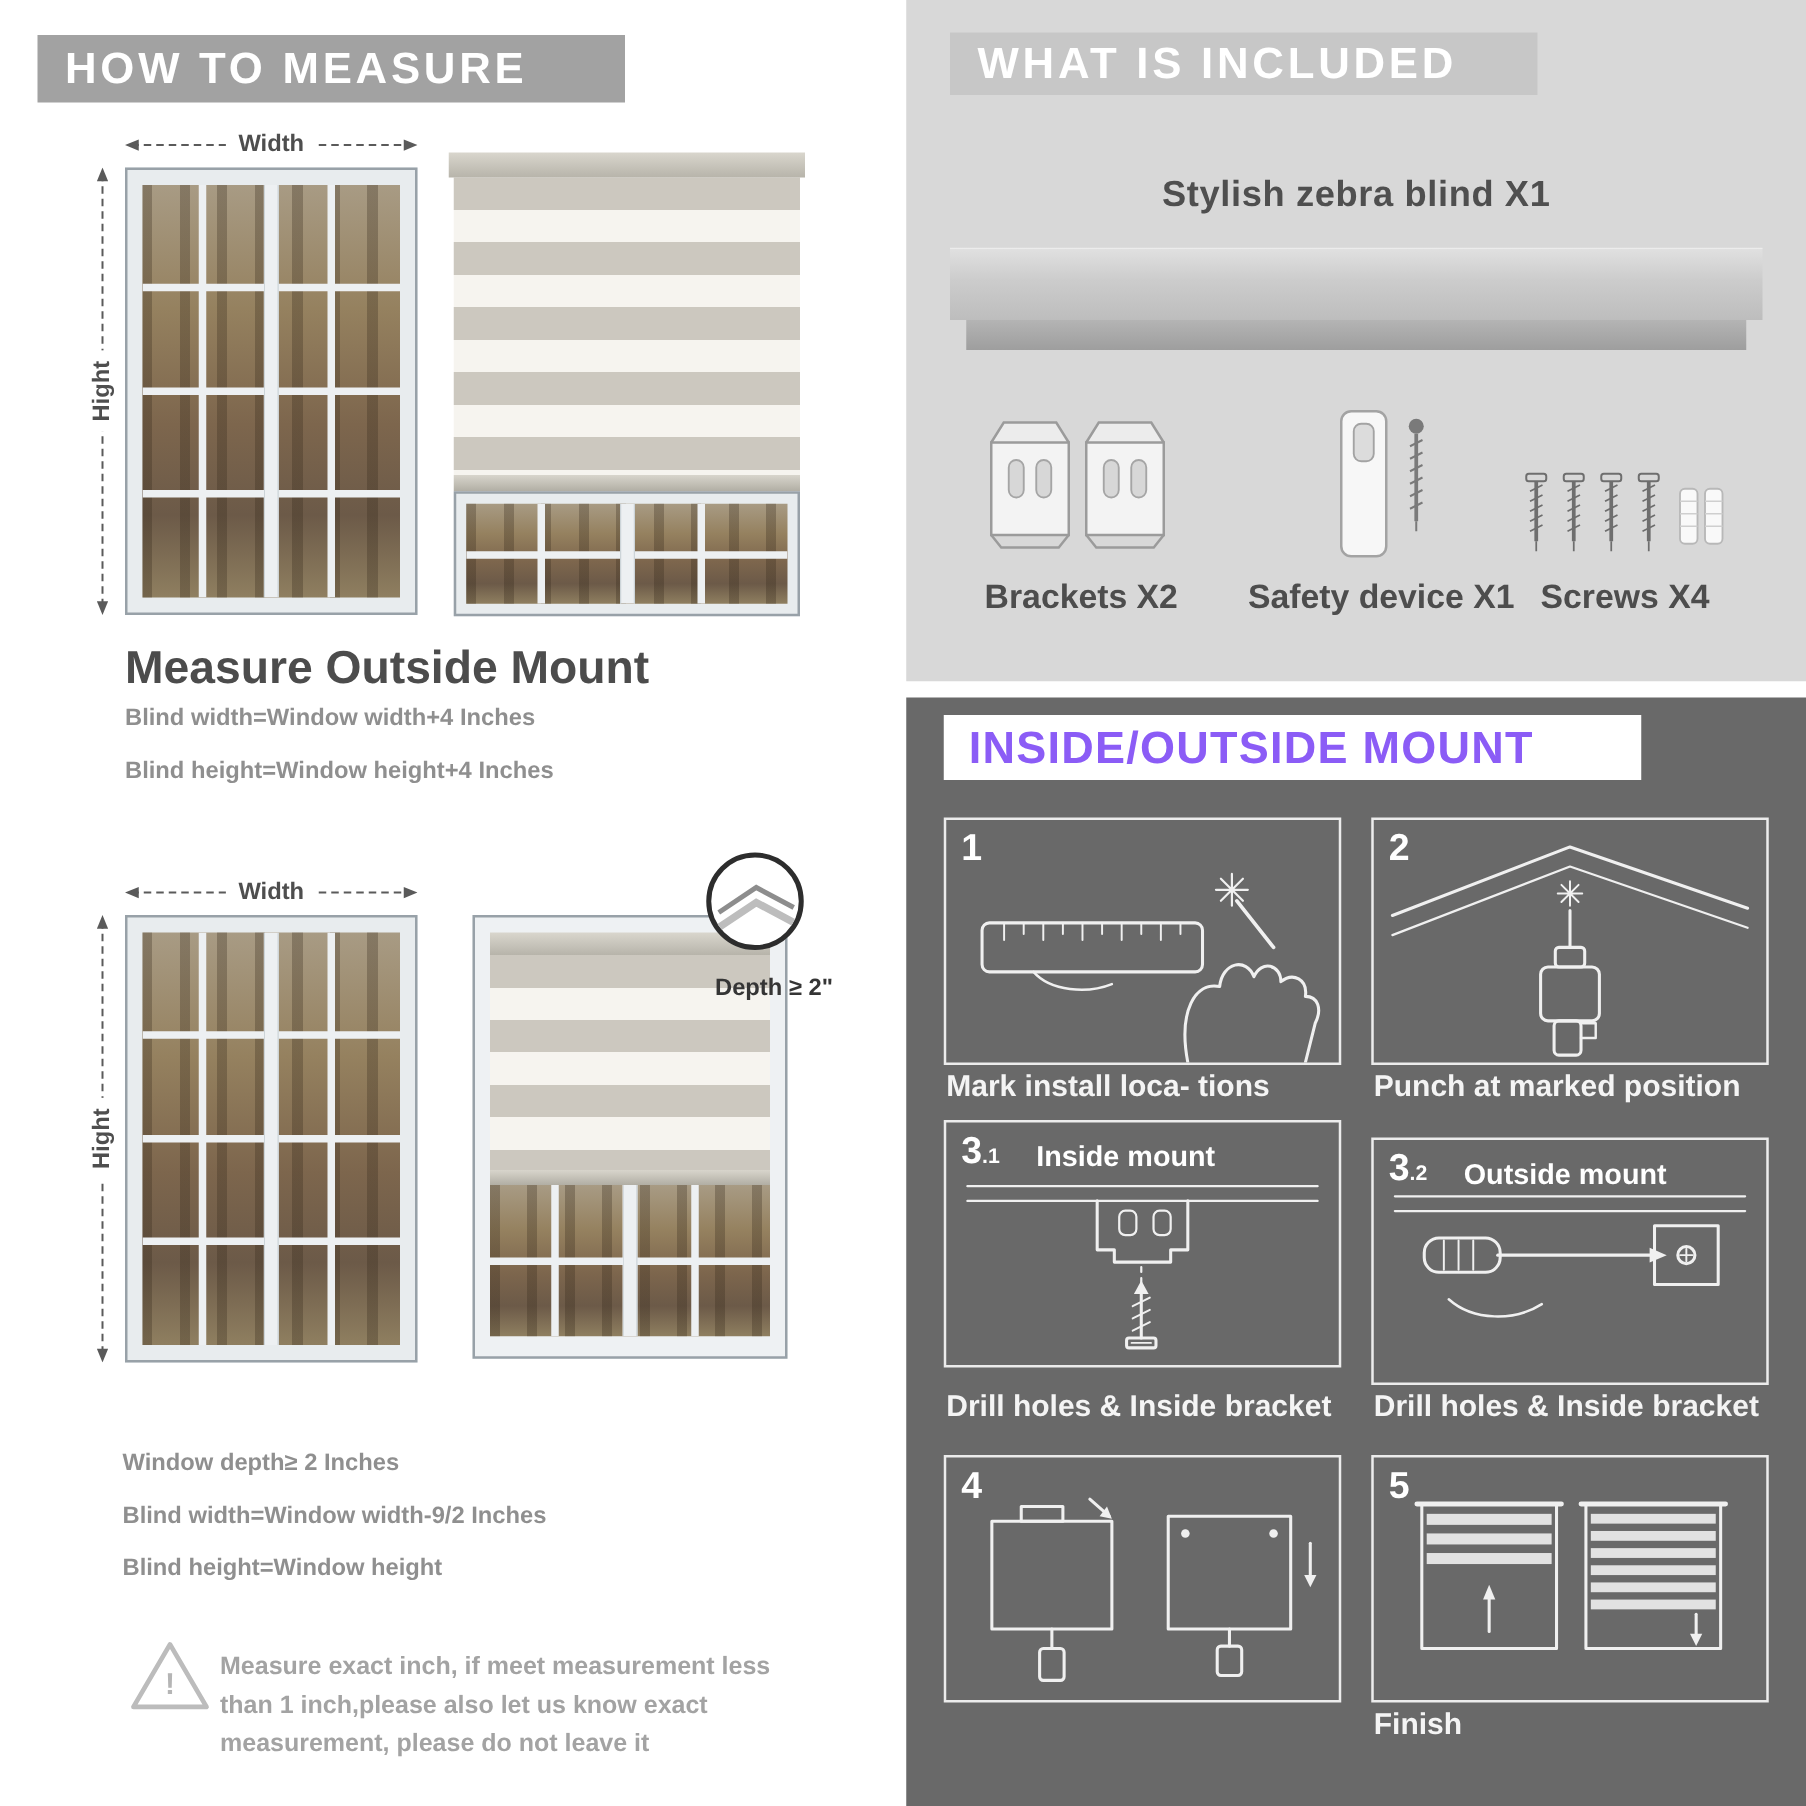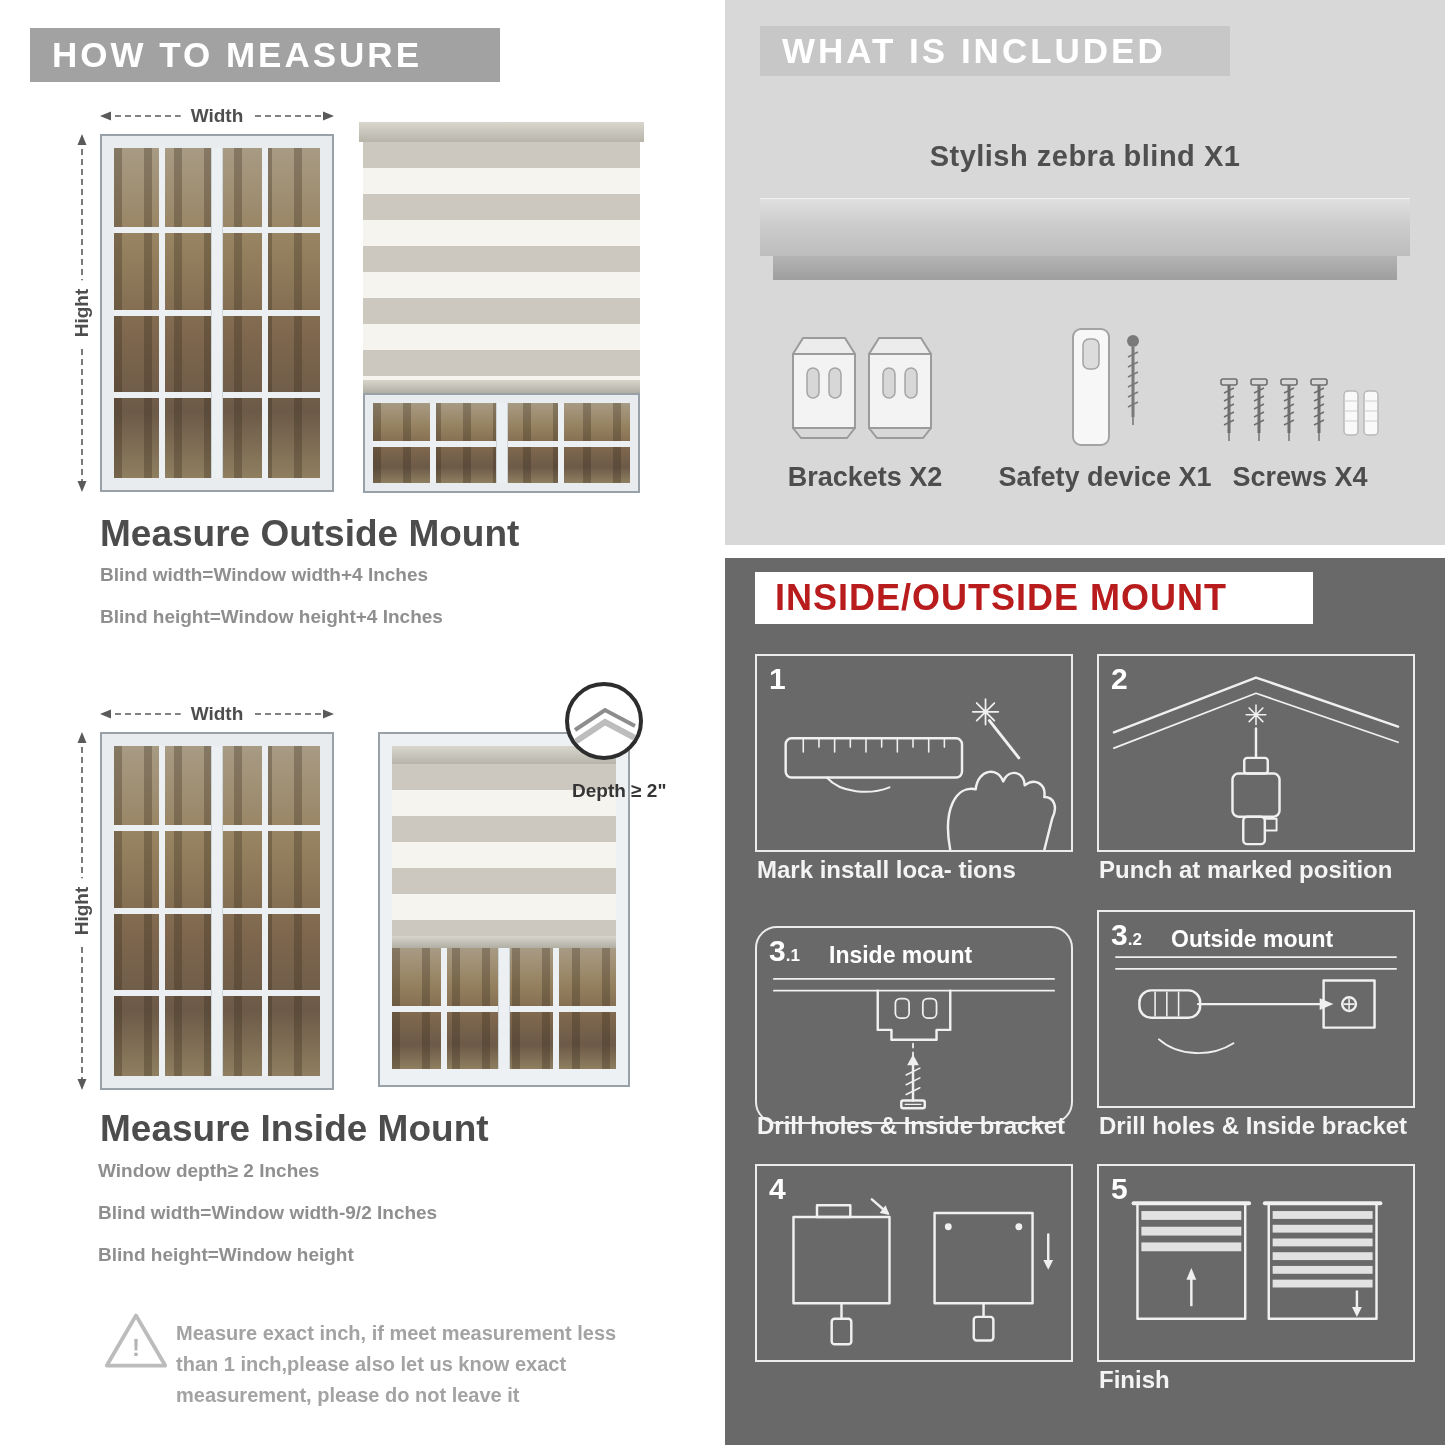--- a/index.html
+++ b/index.html
@@ -66,21 +66,21 @@
                  box-shadow:inset 0 1px 0 #efefef;}
   .headrail-lip{position:absolute;left:48px;top:256px;width:624px;height:24px;
                 background:linear-gradient(180deg,#b4b4b4,#9e9e9e);}
   .included-icon{position:absolute;}
   .item-label{position:absolute;top:462px;font-size:27px;font-weight:bold;color:#4d4d4d;text-align:center;}
 
   
   .right-bottom{position:absolute;left:725px;top:558px;width:720px;height:887px;background:#696969;}
   .mount-bar{position:absolute;left:30px;top:14px;width:558px;height:52px;background:#fff;
              display:flex;align-items:center;padding-left:20px;box-sizing:border-box;}
-  .mount-bar .bar-text{color:#b91c1c;letter-spacing:1px;font-size:36px;}
+  .mount-bar .bar-text{color:#8b5cf6;letter-spacing:1px;font-size:36px;}
   .panel{position:absolute;width:318px;height:198px;border:2px solid #ececec;box-sizing:border-box;}
   .panel svg.art{position:absolute;inset:0;width:100%;height:100%;}
   .panel-num{position:absolute;left:12px;top:6px;color:#fff;font-size:30px;font-weight:bold;z-index:2;}
   .panel-num .sub{font-size:17px;}
   .panel-label{position:absolute;left:72px;top:14px;color:#fff;font-size:23px;font-weight:bold;z-index:2;}
   .caption{position:absolute;width:330px;color:#f4f4f4;font-size:24px;font-weight:bold;white-space:nowrap;}
 
   .lineart{stroke:#f0f0f0;stroke-width:2.5;fill:none;stroke-linecap:round;stroke-linejoin:round;}
 </style>
 </head>
@@ -189,21 +189,20 @@
 
     <div class="depth-circle" style="left:505px;top:-10px;">
       <svg viewBox="0 0 70 70" style="width:100%;height:100%;">
         <path d="M6,44 L36,24 L66,40" fill="none" stroke="#8d8d8d" stroke-width="4"></path>
         <path d="M6,56 L36,36 L66,52" fill="none" stroke="#bdbdbd" stroke-width="6"></path>
       </svg>
     </div>
     <div class="depth-label" style="left:512px;top:88px;">Depth ≥ 2"</div>
   </div>
 
-  <div class="h2" style="left:100px;top:1108px;">Measure Inside Mount</div>
   <div class="formula" style="left:98px;top:1160px;">Window depth≥ 2 Inches</div>
   <div class="formula" style="left:98px;top:1202px;">Blind width=Window width-9/2 Inches</div>
   <div class="formula" style="left:98px;top:1244px;">Blind height=Window height</div>
 
   <div class="warn-icon">
     <svg viewBox="0 0 70 64" style="width:100%;height:100%;">
       <path d="M35,5 L66,58 L4,58 Z" fill="none" stroke="#bcbcbc" stroke-width="4" stroke-linejoin="round"></path>
     </svg>
     <span class="warn-mark">!</span>
   </div>
@@ -319,21 +318,21 @@
           <line x1="159" y1="74" x2="159" y2="104"></line>
           <rect x="147" y="104" width="24" height="16" rx="3"></rect>
           <rect x="135" y="120" width="48" height="44" rx="6"></rect>
           <rect x="146" y="164" width="22" height="28" rx="4"></rect>
           <path d="M168,166 h12 v12 h-12" stroke-width="2"></path>
         </g>
       </svg>
     </div>
     <div class="caption" style="left:374px;top:298px;">Punch at  marked position</div>
 
-    <div class="panel" style="left:30px;top:368px;border-radius:22px;">
+    <div class="panel" style="left:30px;top:338px;">
       <div class="panel-num">
         <span>3</span><span class="sub">.1</span>
       </div>
       <div class="panel-label">Inside mount</div>
       <svg class="art" viewBox="0 0 318 198">
         <g class="lineart">
           <path d="M16,52 H302" stroke-width="1.8"></path>
           <path d="M16,64 H302" stroke-width="1.8"></path>
           <path d="M122,64 V104 h14 v10 h46 v-10 h14 V64"></path>
           <rect x="140" y="72" width="14" height="20" rx="5" stroke-width="1.8"></rect>

